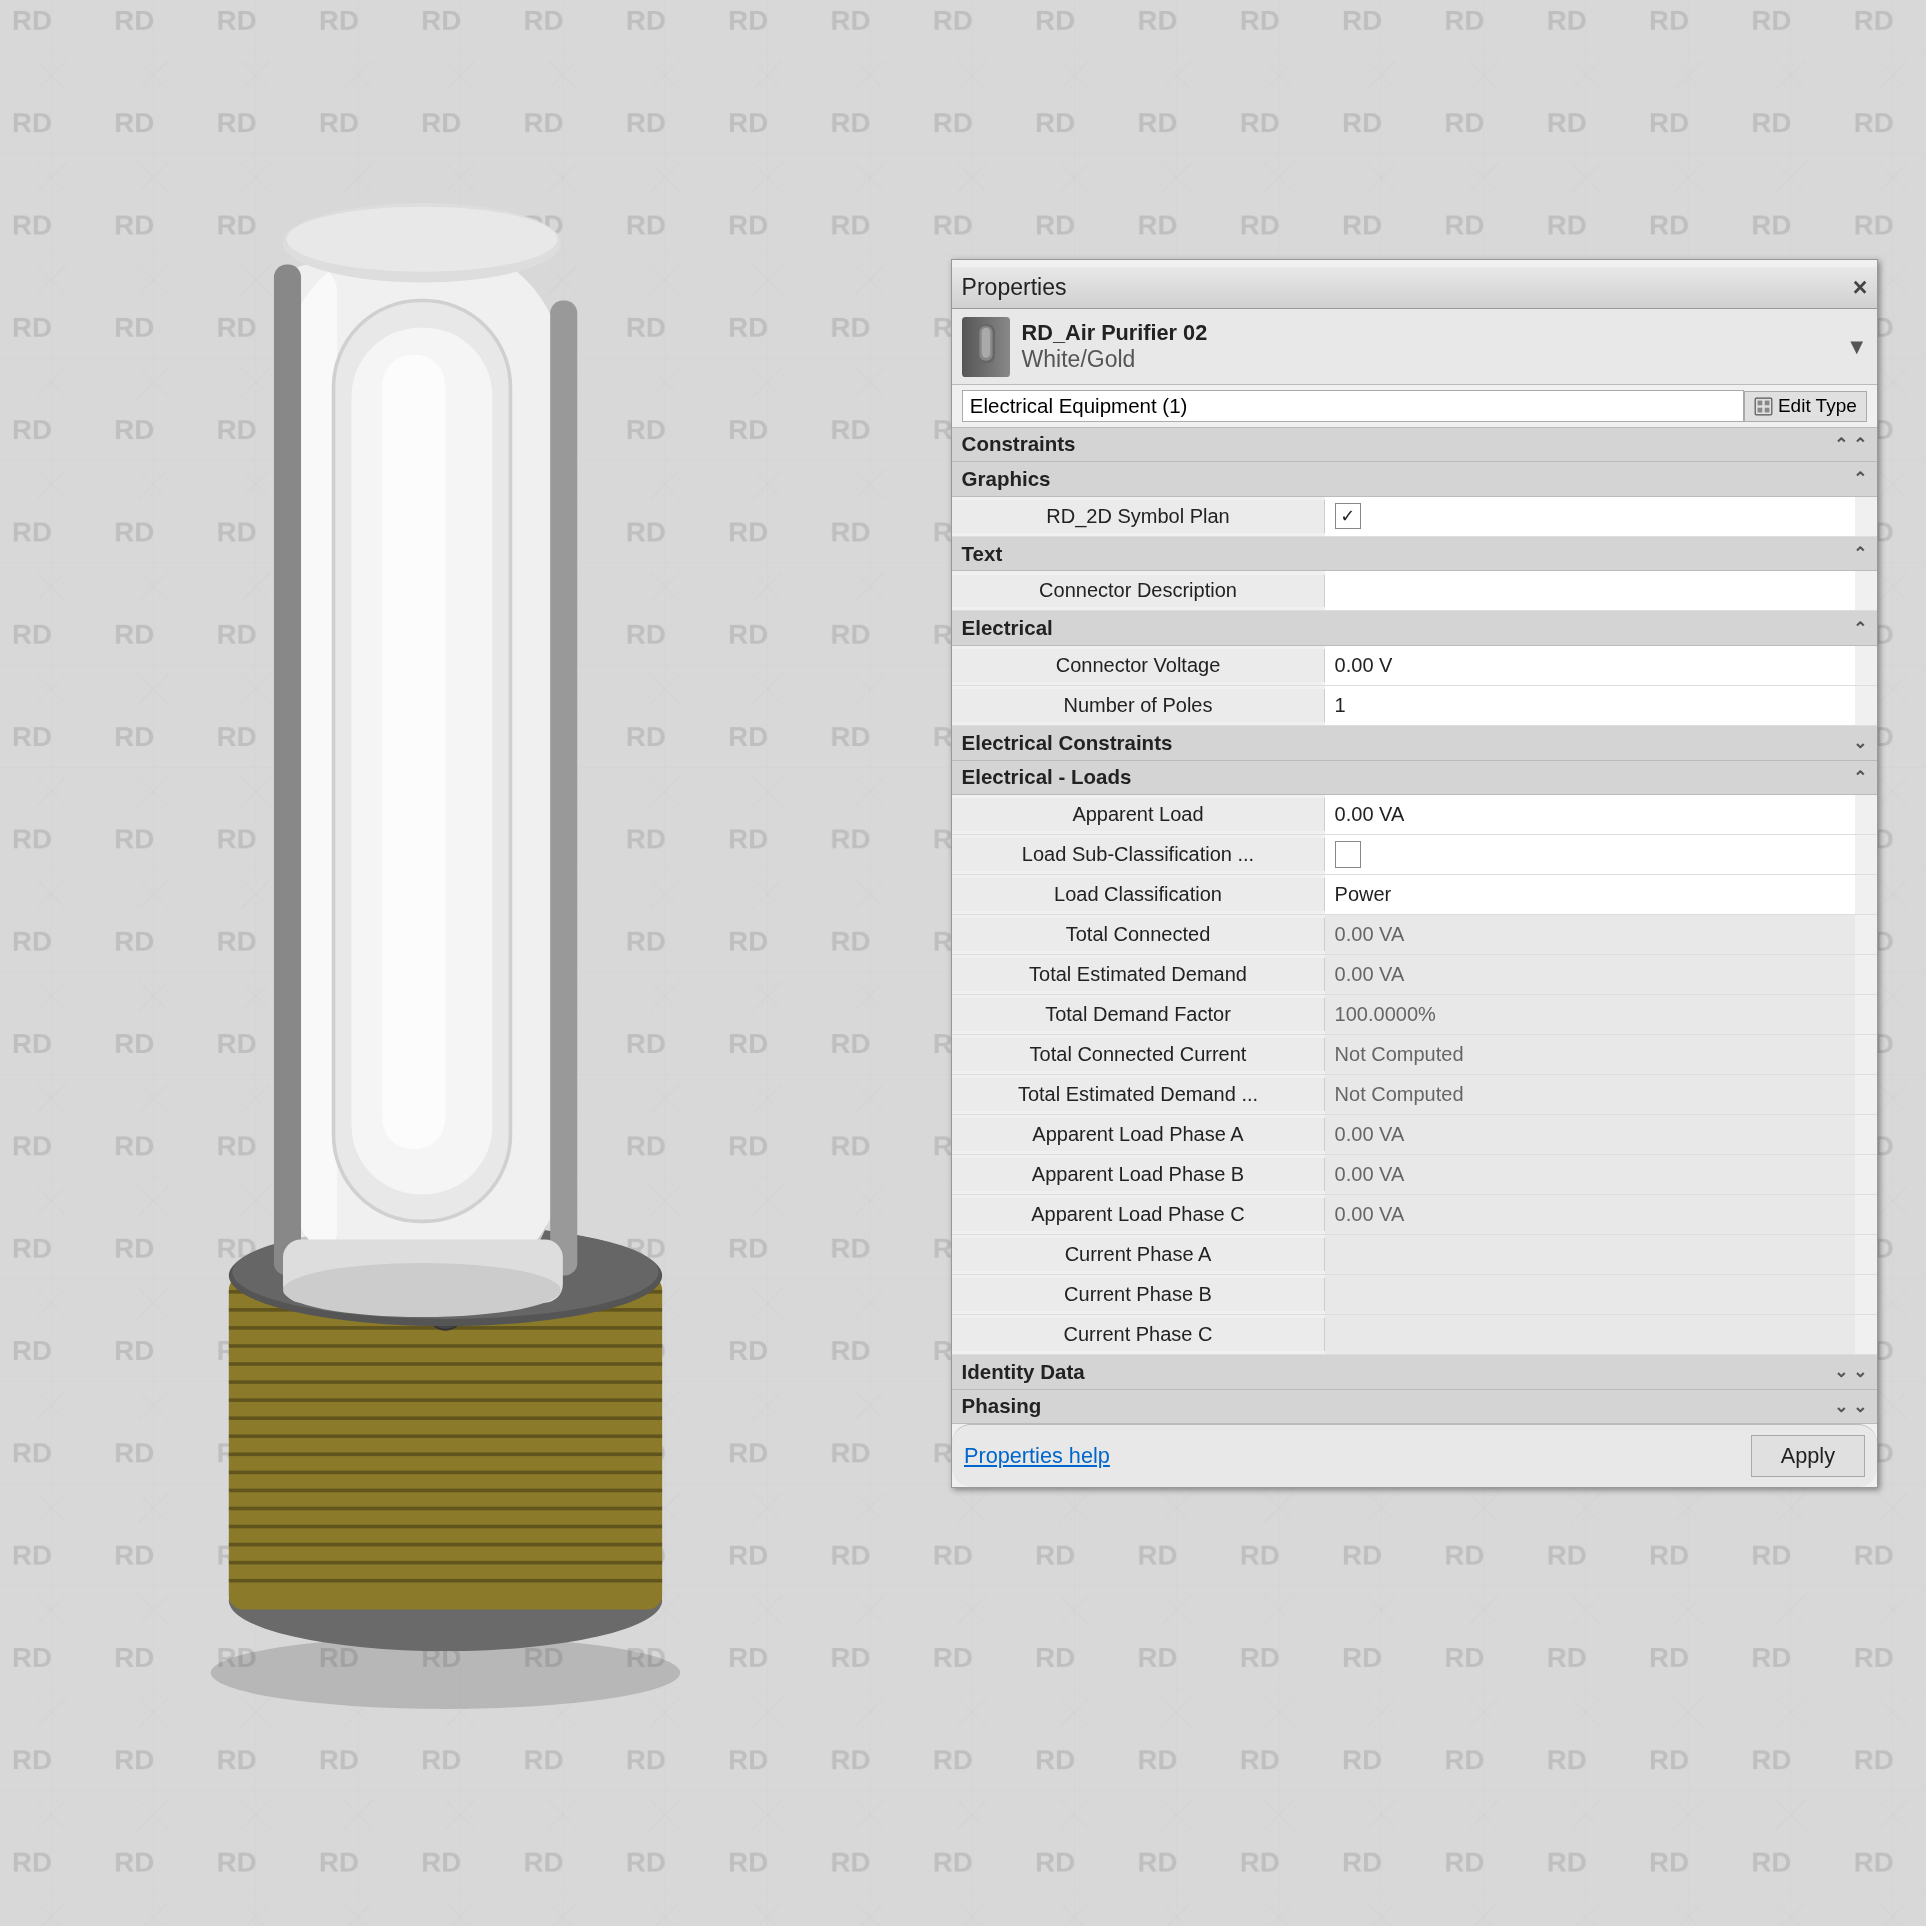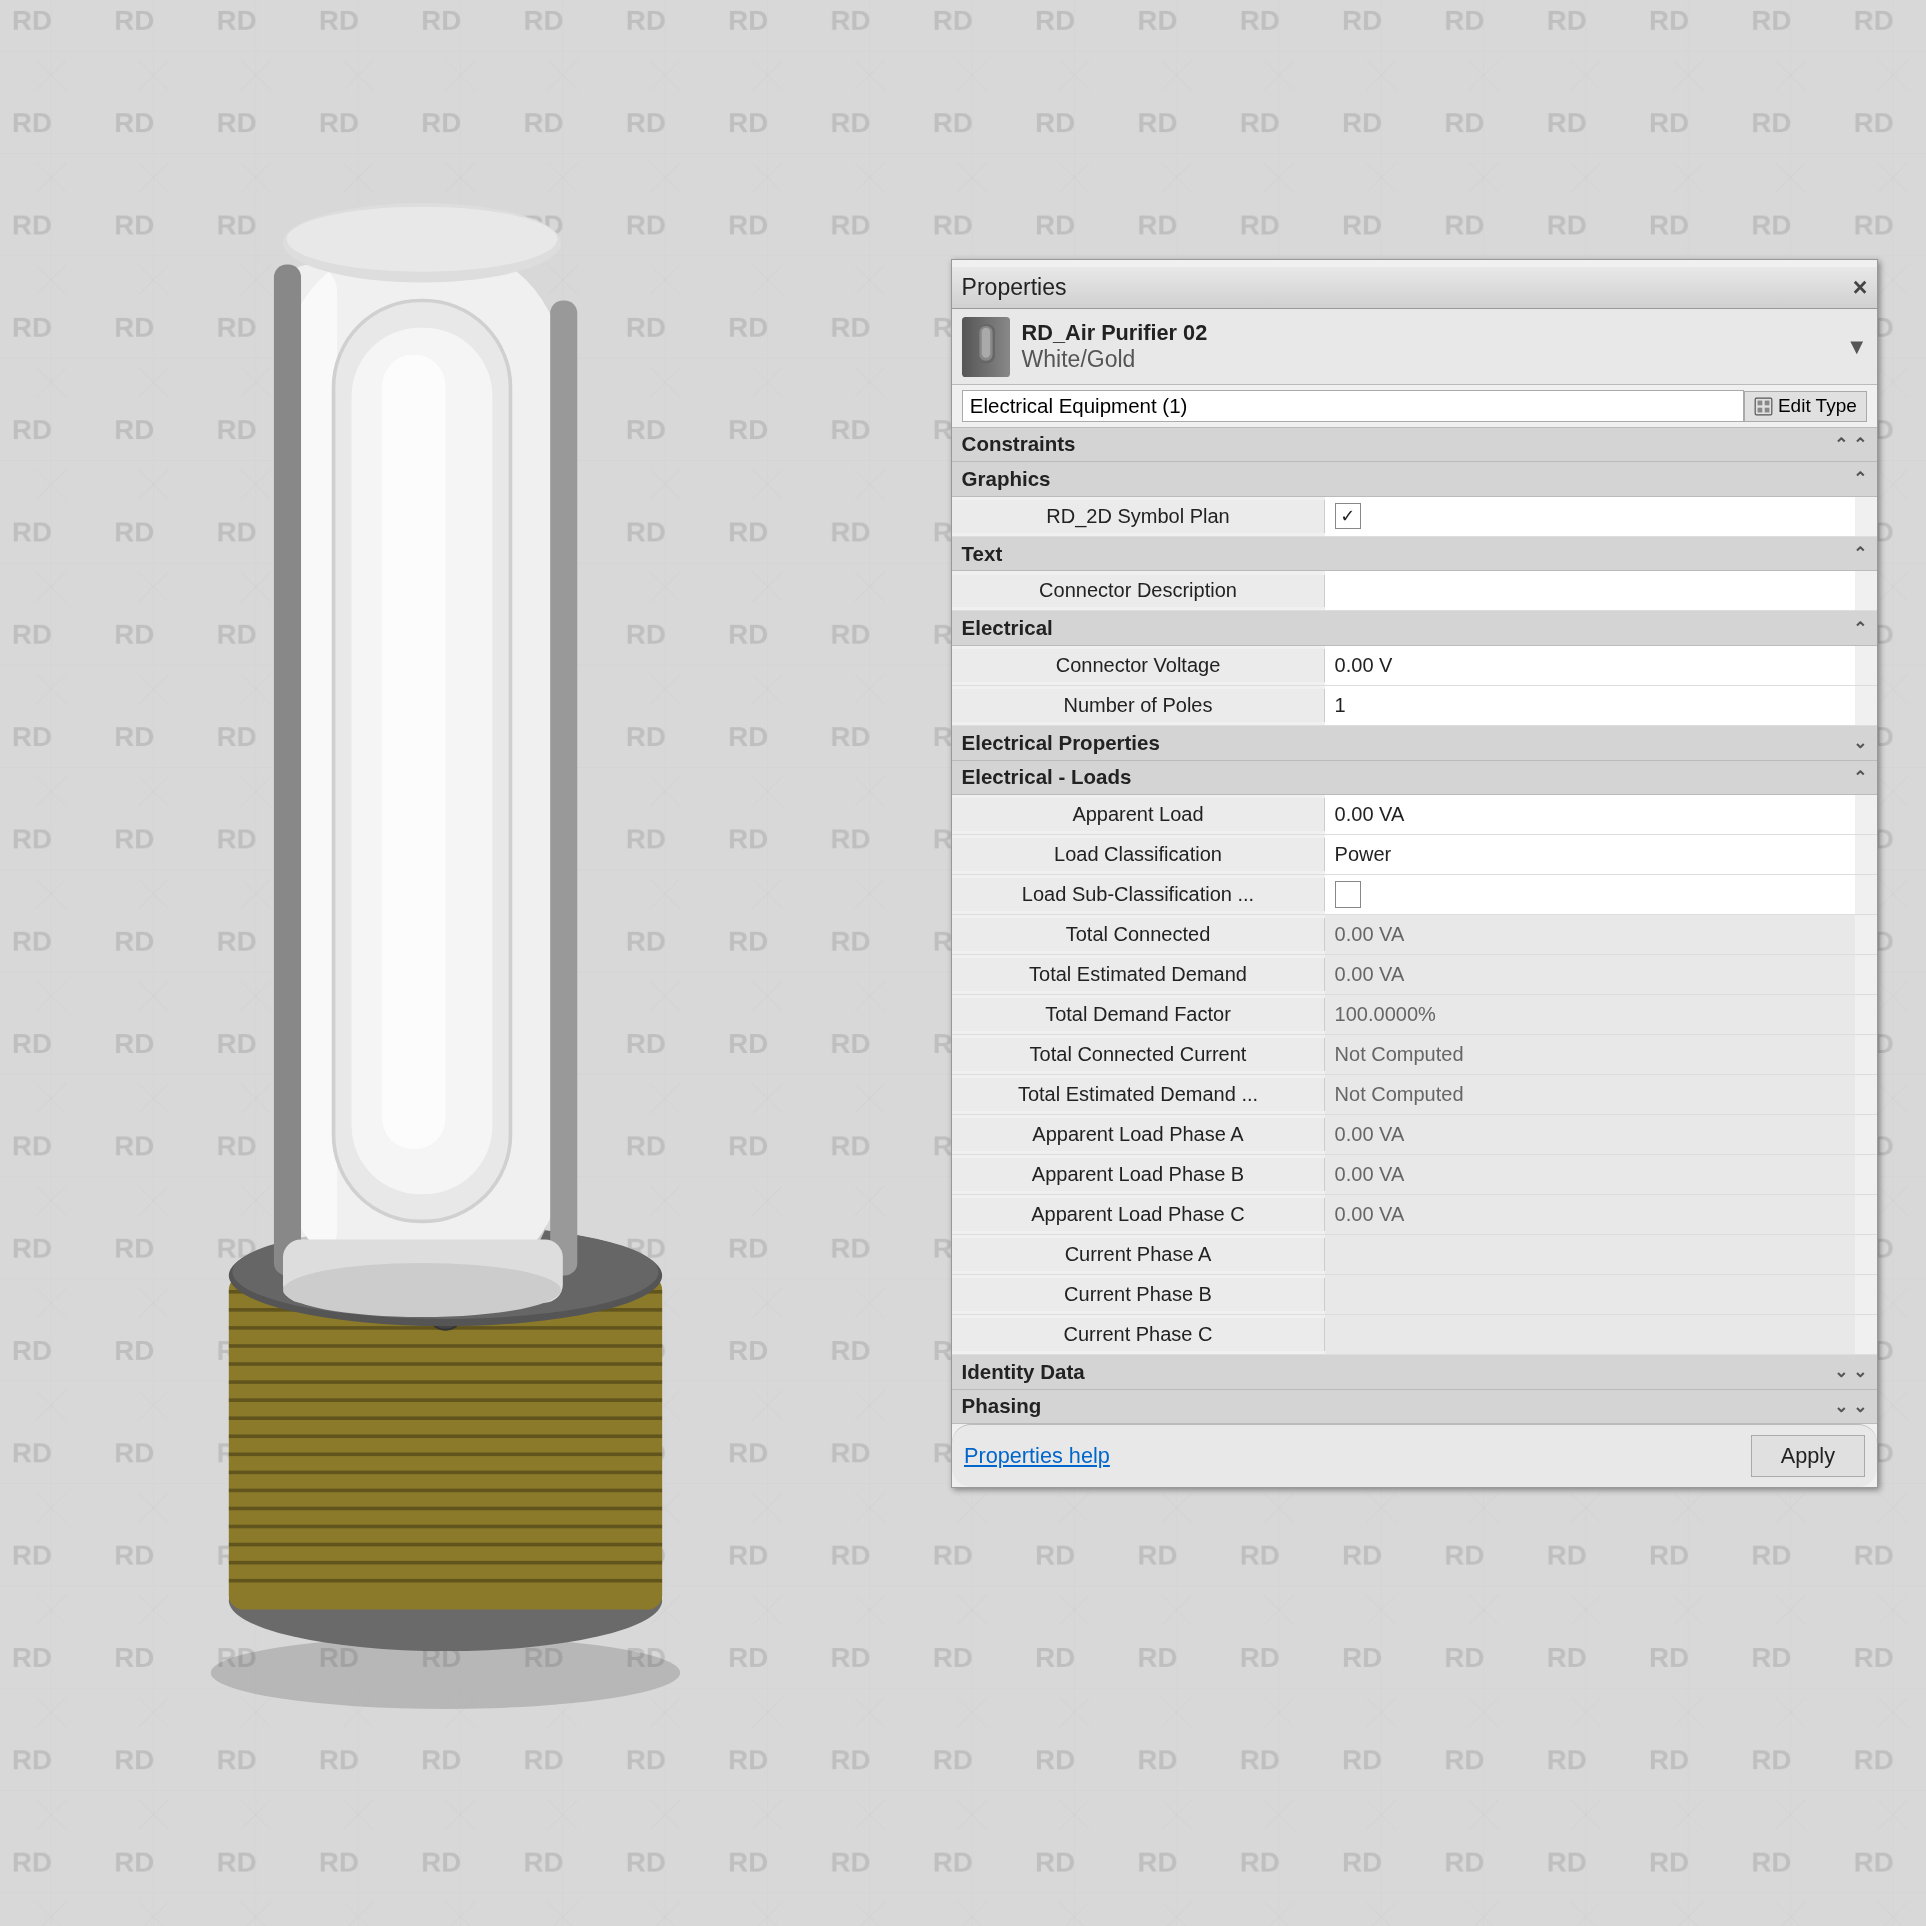--- a/index.html
+++ b/index.html
@@ -398,49 +398,49 @@
     <div class="prop-row">
       <div class="prop-label">Number of Poles</div>
       <div class="prop-value">
         <span>1</span>
       </div>
       <div style="width:21.7px; background:#ddd; border-left:0.6px solid #bbb;"></div>
     </div>
 
 
     <div class="section-header">
-      <span>Electrical Properties</span>
+      <span>Electrical Constraints</span>
       <span class="section-header-arrow">⌄</span>
     </div>
 
     <div class="section-header">
       <span>Electrical - Loads</span>
       <span class="section-header-arrow">⌃</span>
     </div>
 
     <div class="prop-row">
       <div class="prop-label">Apparent Load</div>
       <div class="prop-value">
         <span>0.00 VA</span>
       </div>
       <div style="width:21.7px; background:#ddd; border-left:0.6px solid #bbb;"></div>
     </div>
 
     <div class="prop-row">
+      <div class="prop-label">Load Sub-Classification ...</div>
+      <div class="prop-value">
+        <div class="checkbox-cell"></div>
+      </div>
+      <div style="width:21.7px; background:#ddd; border-left:0.6px solid #bbb;"></div>
+    </div>
+
+    <div class="prop-row">
       <div class="prop-label">Load Classification</div>
       <div class="prop-value">
         <span>Power</span>
-      </div>
-      <div style="width:21.7px; background:#ddd; border-left:0.6px solid #bbb;"></div>
-    </div>
-
-    <div class="prop-row">
-      <div class="prop-label">Load Sub-Classification ...</div>
-      <div class="prop-value">
-        <div class="checkbox-cell"></div>
       </div>
       <div style="width:21.7px; background:#ddd; border-left:0.6px solid #bbb;"></div>
     </div>
 
     <div class="prop-row">
       <div class="prop-label">Total Connected</div>
       <div class="prop-value gray-bg">
         <span>0.00 VA</span>
       </div>
       <div style="width:21.7px; background:#ddd; border-left:0.6px solid #bbb;"></div>

